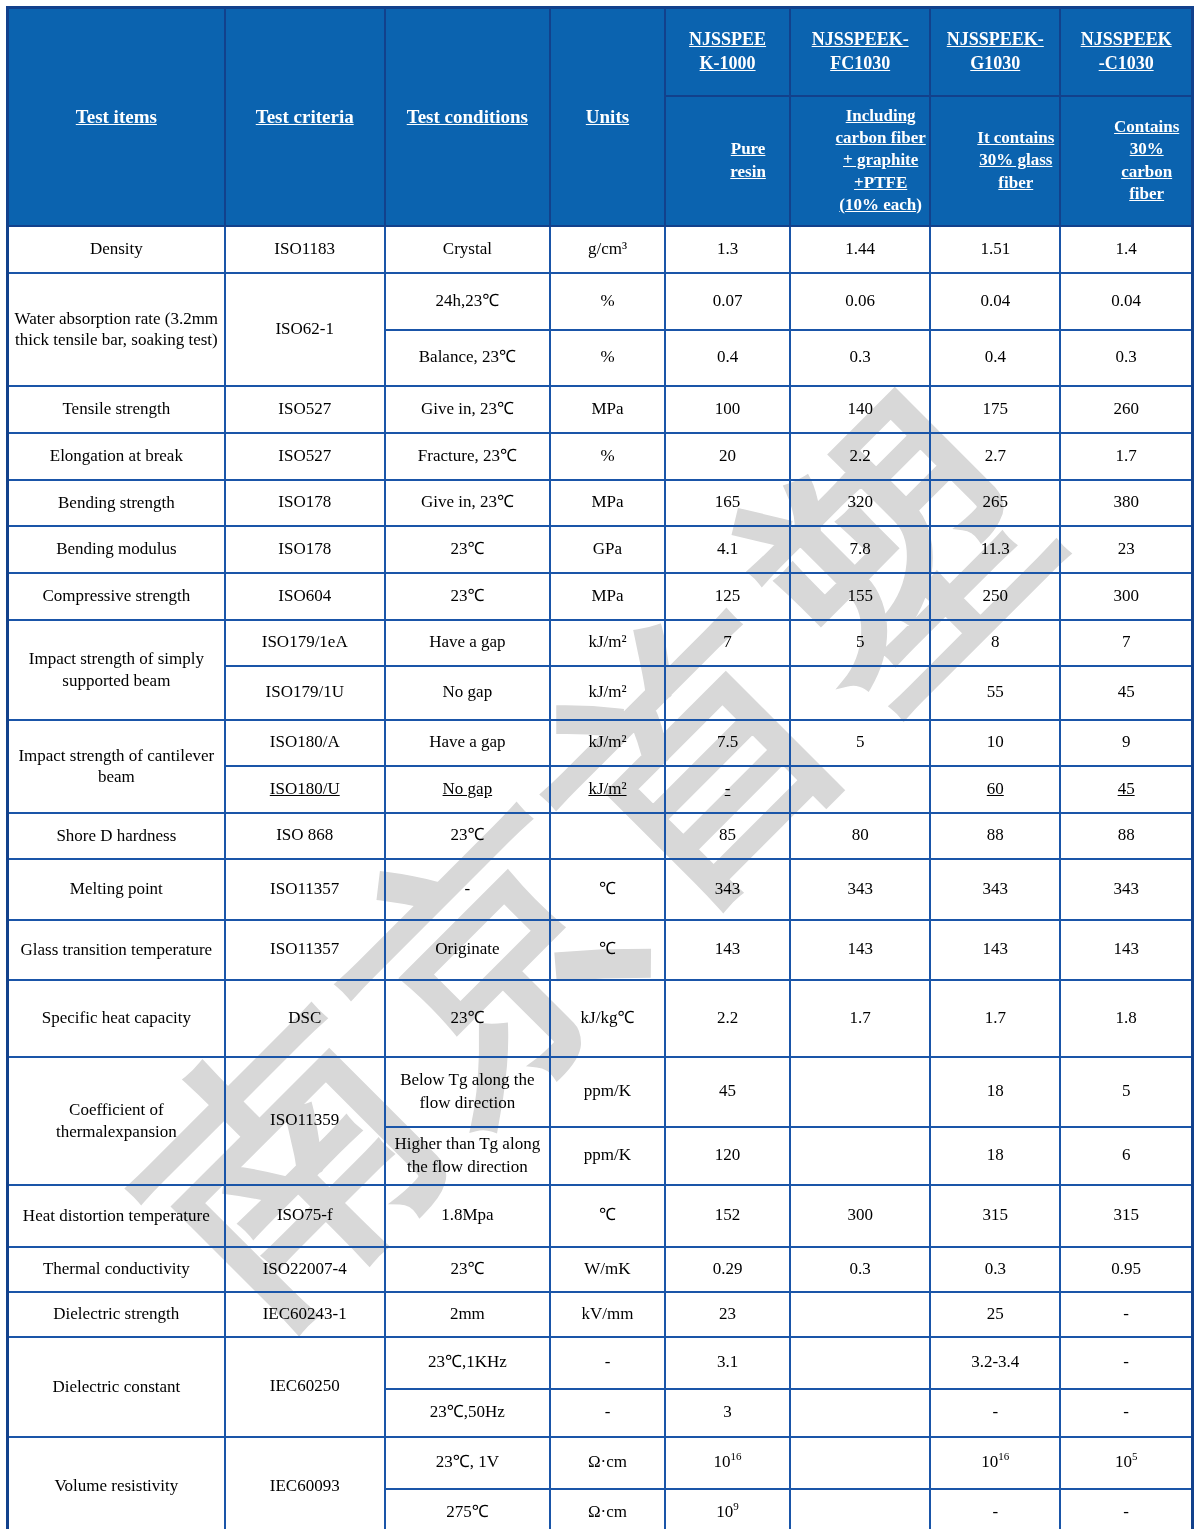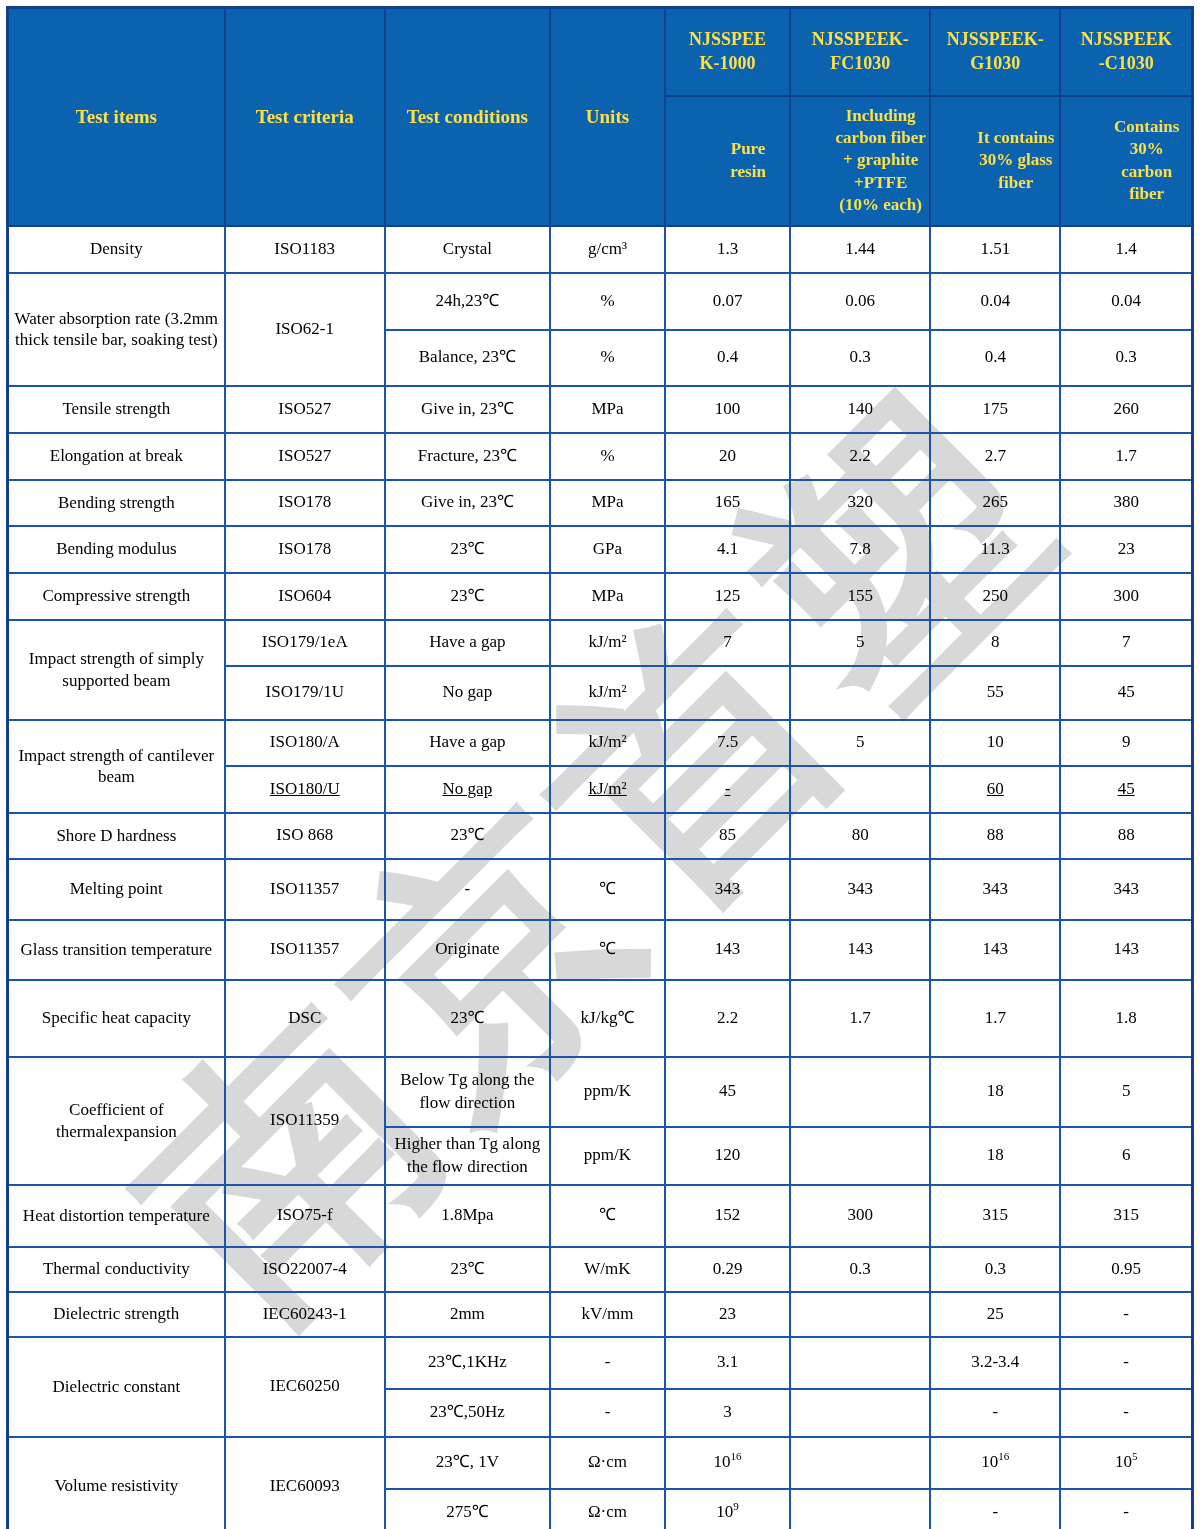--- a/index.html
+++ b/index.html
@@ -4,21 +4,21 @@
 <style>
   html,body{margin:0;padding:0;background:#ffffff;}
   .page{position:relative;width:1200px;height:1529px;overflow:hidden;background:#ffffff;
         font-family:"Liberation Serif",serif;color:#000;}
   .wm{position:absolute;left:50%;top:56%;transform:translate(-50%,-50%) rotate(-45deg);
       font-family:"DejaVu Sans",sans-serif;font-weight:700;font-size:272px;letter-spacing:14px;
       color:#d8d8d8;white-space:nowrap;z-index:0;pointer-events:none;user-select:none;}
   table.props{position:absolute;left:6px;top:6px;width:1188px;border-collapse:collapse;
       table-layout:fixed;z-index:1;background:transparent;border:3px solid #12418c;}
   th,td{border:2px solid #1a55a8;text-align:center;vertical-align:middle;padding:2px 3px;overflow:hidden;}
-  thead th{background:#0b63af;color:#fde047;border-color:#12418c;}
+  thead th{background:#0b63af;color:#ffffff;border-color:#12418c;text-decoration:underline;}
   .hc{font-size:19px;font-weight:700;}
   .pname{font-size:18px;font-weight:700;white-space:pre-line;line-height:1.3;}
   .pdesc{font-size:17px;font-weight:700;white-space:pre-line;line-height:1.3;padding-left:44px;}
   tbody td{font-size:17px;line-height:1.3;background:transparent;}
   tbody tr.sub td{border-top-width:1px;}
   td.item{line-height:1.25;margin-left:21px;}
   td sup{font-size:11px;line-height:0;}
 </style>
 </head>
 <body>

